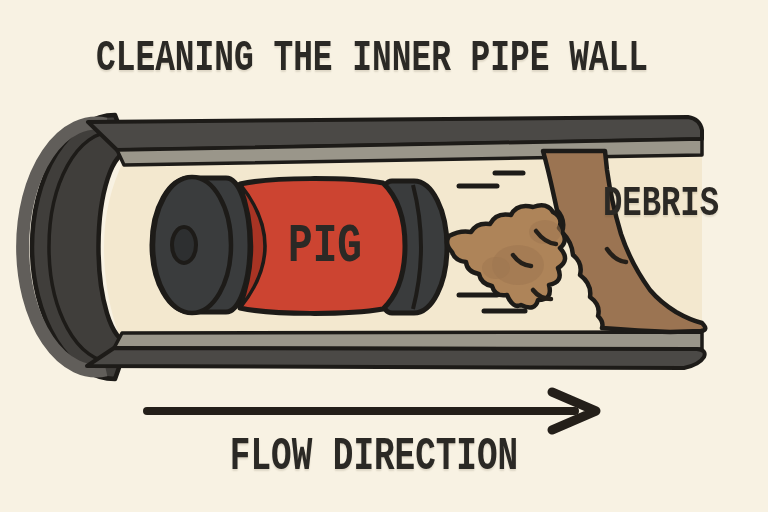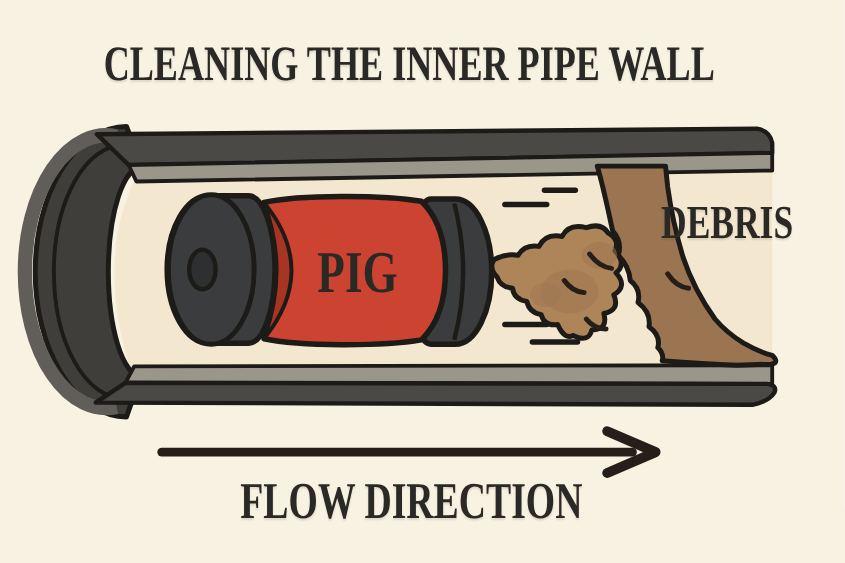--- a/index.html
+++ b/index.html
@@ -1,21 +1,21 @@
 <!DOCTYPE html>
 <html><head>
 <meta charset="utf-8">
 <style>
   html,body{margin:0;padding:0;}
   #canvas{
     position:relative;
     width:768px;height:512px;
     background:#f8f2e3;
     overflow:hidden;
-    font-family:Liberation Serif, serif;
+    font-family:Liberation Mono, monospace;
   }
   #art{position:absolute;left:0;top:0;}
   .label{
     position:absolute;
     color:#2b2925;
     font-weight:bold;
     white-space:nowrap;
     line-height:1;
     text-shadow:0 2px 2px rgba(70,55,30,0.14);
   }

